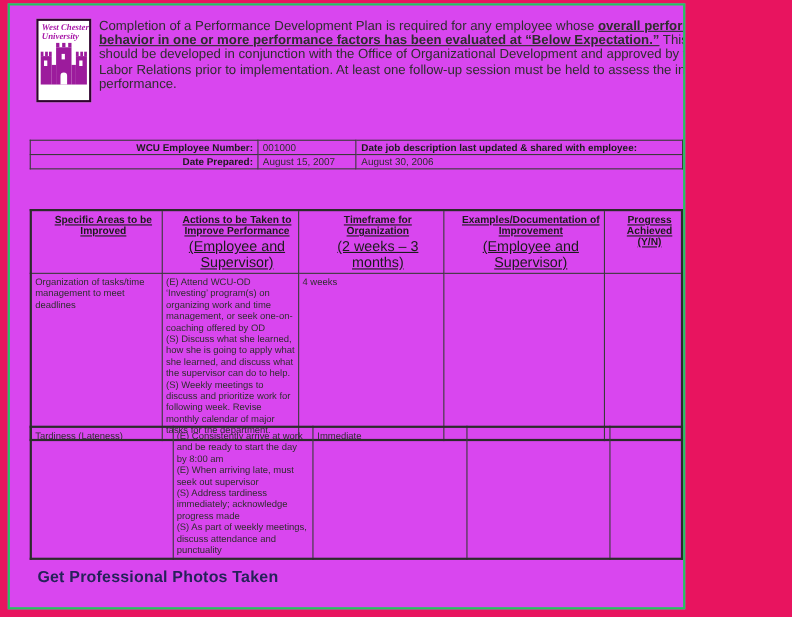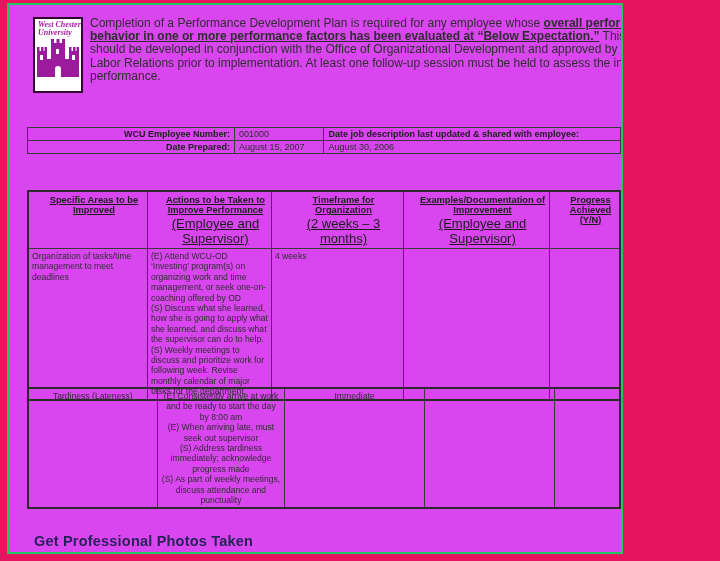--- a/index.html
+++ b/index.html
@@ -51,38 +51,38 @@
   .info-table .lbl { width:253px; font-weight:bold; text-align:right; color:#1c1c1c; }
   .info-table .val { width:97px; }
   .info-table .rgt { width:315px; }
   .info-table .rbold { font-weight:bold; color:#1c1c1c; }
   
   .main-table {
     position:absolute; left:18px; border-collapse:collapse;
     border:2px solid #2b2b2b;
   }
   .t1 { top:185px; }
-  .t2 { top:382px;text-align:center; }
+  .t2 { top:382px; }
   .main-table th {
     border:1px solid #3a3a3a; font-size:9.3px; color:#1c1c1c;
     padding:3px 2px 2px 14px; vertical-align:top; height:45px;text-decoration:underline;
   }
   .main-table th .sub { display:block; font-weight:normal; font-size:13px; margin-top:1px; }
   .main-table td {
     border:1px solid #3a3a3a; font-size:8.6px; line-height:10.4px;
     padding:2px 3px; vertical-align:top;
   }
   .t1 td { height:145px; }
   .t2 td { height:110px; }
   .pre { white-space:pre-line; }
   .c1 { width:143px; } .c2 { width:140px; } .c3 { width:155px; }
   .c4 { width:152px; } .c5 { width:75px; }
   
   .caption {
-    position:absolute; left:25px; top:528px;
+    position:absolute; left:25px; top:512px;
     font-size:14.5px; font-weight:bold; letter-spacing:0.2px;
     color:#26225a; cursor:pointer;
   }
 </style>
 </head>
 <body>
 
 <div class="page">
 
   <div class="doc-header">

